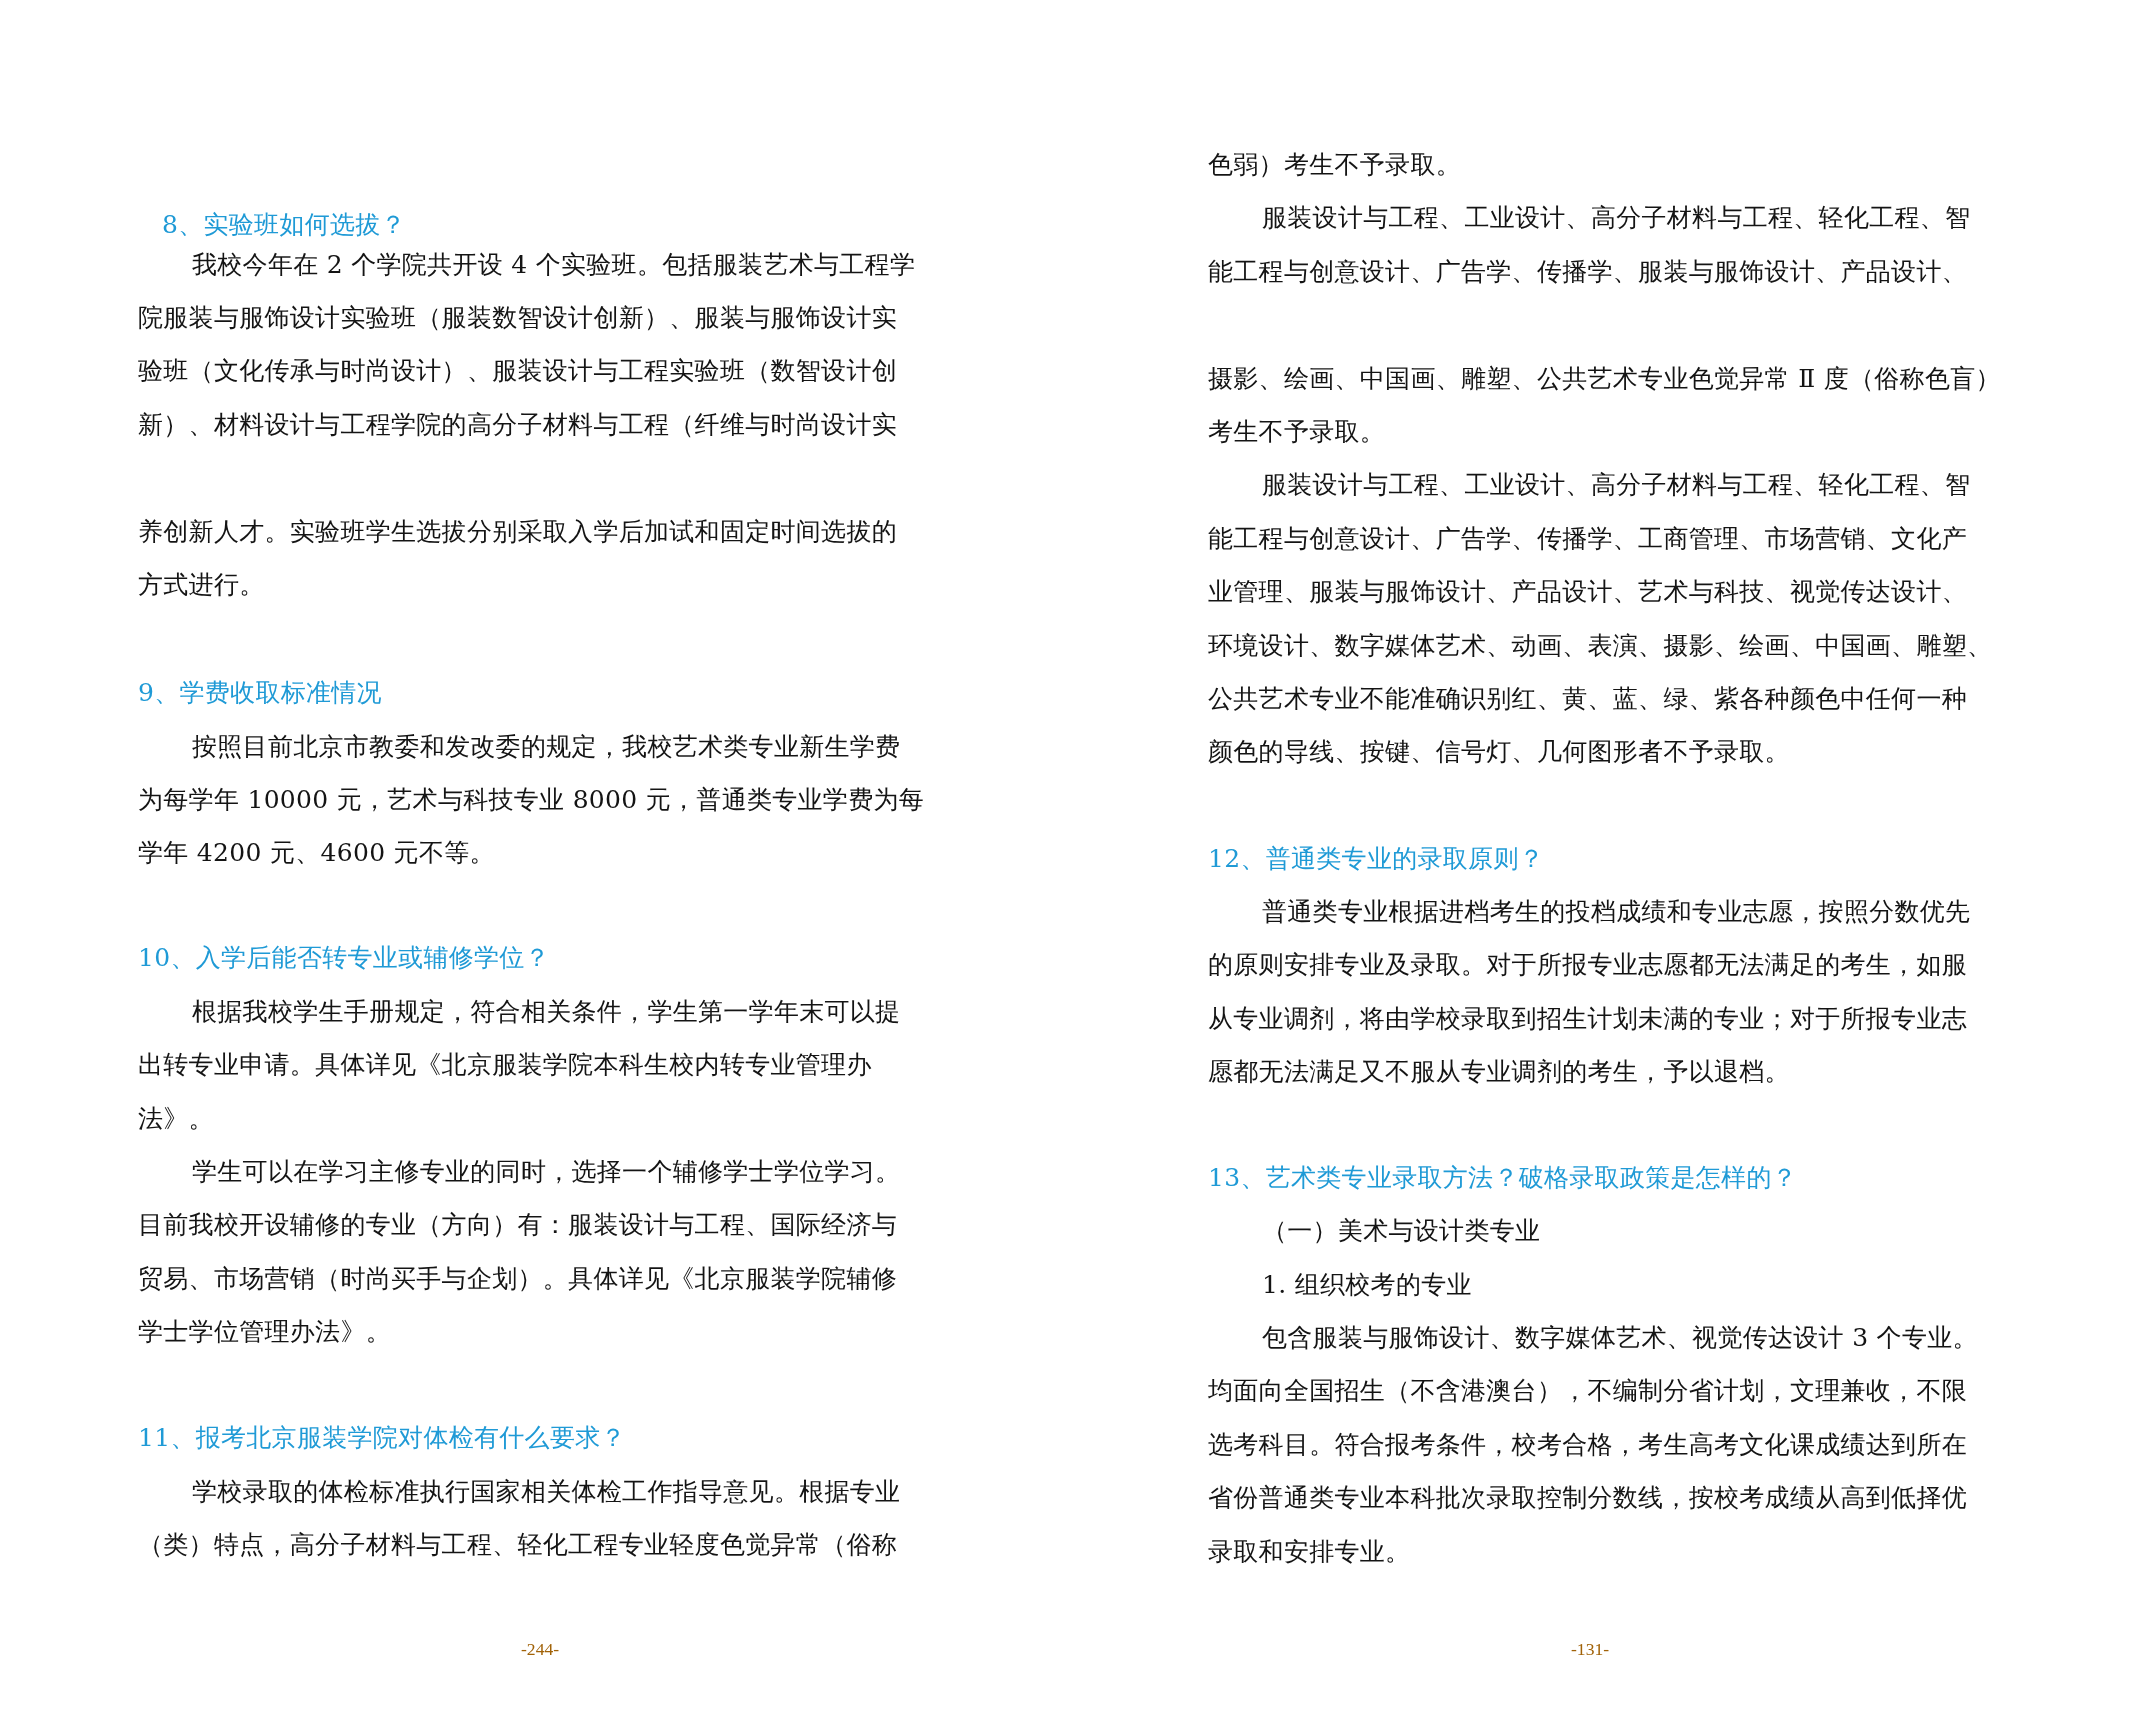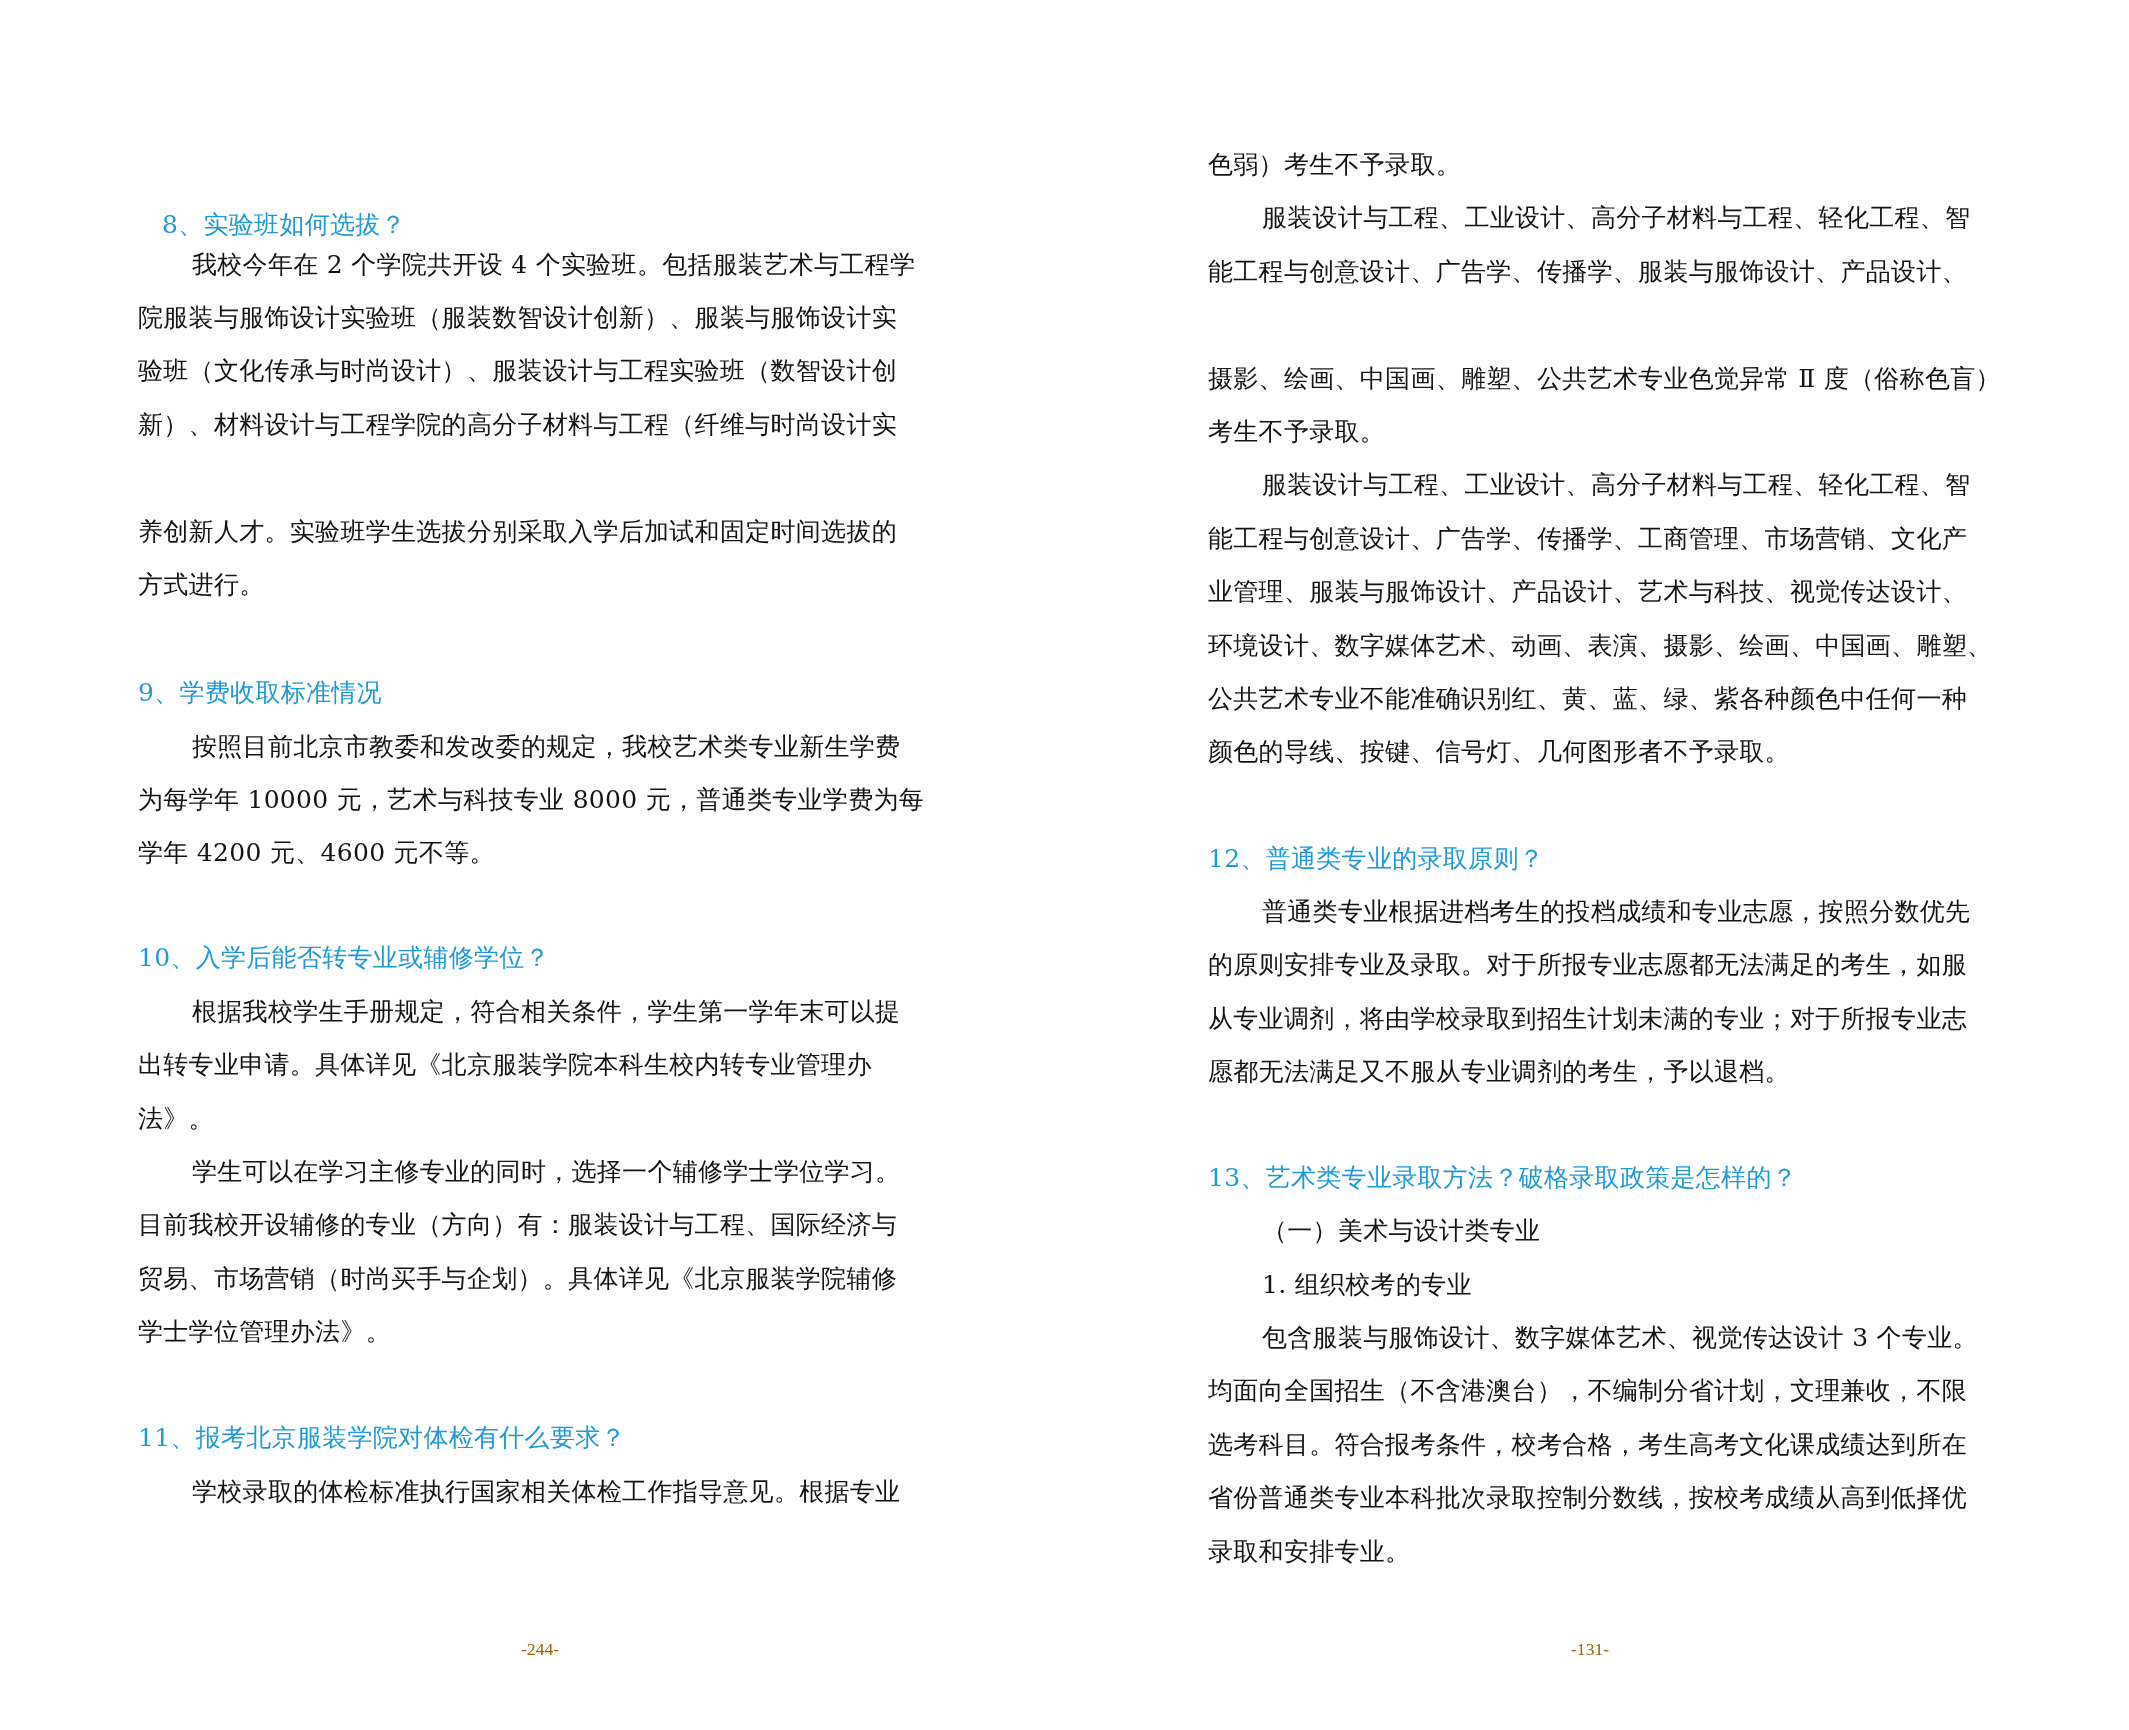--- a/index.html
+++ b/index.html
@@ -58,20 +58,21 @@
     <div class="line heading" style="left: 138px; top: 941px;">10、入学后能否转专业或辅修学位？</div>
     <div class="line" style="left: 192px; top: 995px;">根据我校学生手册规定，符合相关条件，学生第一学年末可以提</div>
     <div class="line" style="left: 138px; top: 1048px;">出转专业申请。具体详见《北京服装学院本科生校内转专业管理办</div>
     <div class="line" style="left: 138px; top: 1102px;">法》。</div>
     <div class="line" style="left: 192px; top: 1155px;">学生可以在学习主修专业的同时，选择一个辅修学士学位学习。</div>
     <div class="line" style="left: 138px; top: 1208px;">目前我校开设辅修的专业（方向）有：服装设计与工程、国际经济与</div>
     <div class="line" style="left: 138px; top: 1262px;">贸易、市场营销（时尚买手与企划）。具体详见《北京服装学院辅修</div>
     <div class="line" style="left: 138px; top: 1315px;">学士学位管理办法》。</div>
     <div class="line heading" style="left: 138px; top: 1421px;">11、报考北京服装学院对体检有什么要求？</div>
     <div class="line" style="left: 192px; top: 1475px;">学校录取的体检标准执行国家相关体检工作指导意见。根据专业</div>
+    <div class="line" style="left: 138px; top: 1528px;">（类）特点，高分子材料与工程、轻化工程专业轻度色觉异常（俗称</div>
   </div>
 <div class="page page-right" id="right-page">
     <div class="line" style="left: 143px; top: 148px;">色弱）考生不予录取。</div>
     <div class="line" style="left: 197px; top: 201px;">服装设计与工程、工业设计、高分子材料与工程、轻化工程、智</div>
     <div class="line" style="left: 143px; top: 255px;">能工程与创意设计、广告学、传播学、服装与服饰设计、产品设计、</div>
     <div class="line" style="left: 143px; top: 362px;">摄影、绘画、中国画、雕塑、公共艺术专业色觉异常 Ⅱ 度（俗称色盲）</div>
     <div class="line" style="left: 143px; top: 415px;">考生不予录取。</div>
     <div class="line" style="left: 197px; top: 468px;">服装设计与工程、工业设计、高分子材料与工程、轻化工程、智</div>
     <div class="line" style="left: 143px; top: 522px;">能工程与创意设计、广告学、传播学、工商管理、市场营销、文化产</div>
     <div class="line" style="left: 143px; top: 575px;">业管理、服装与服饰设计、产品设计、艺术与科技、视觉传达设计、</div>

